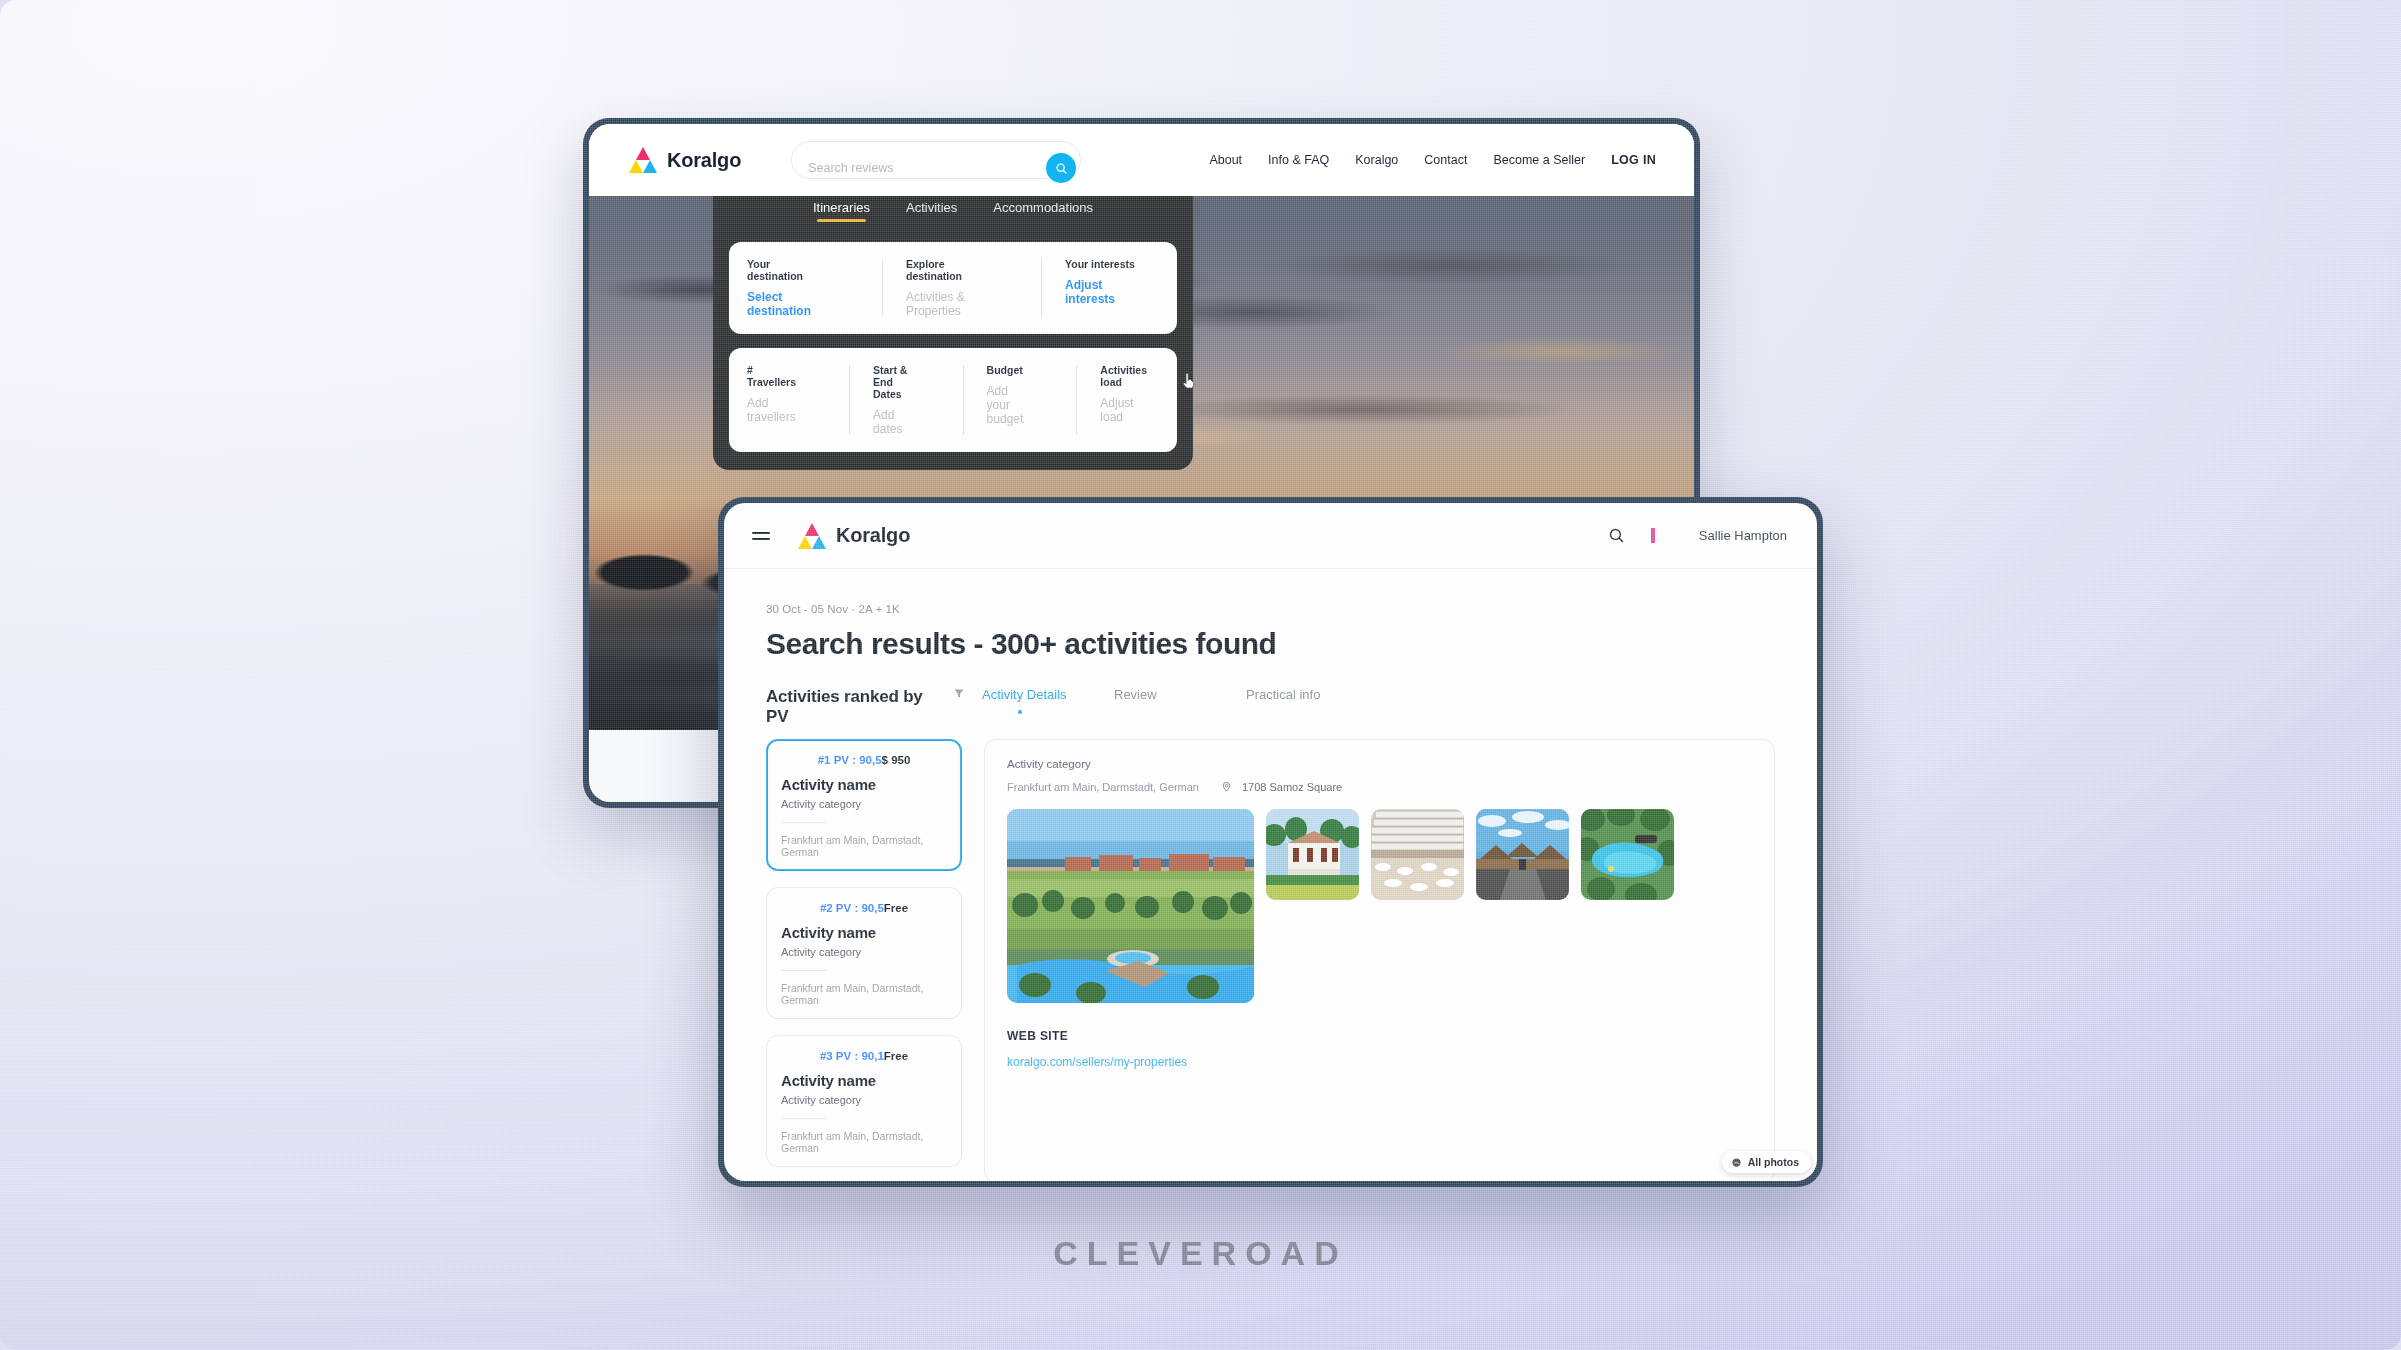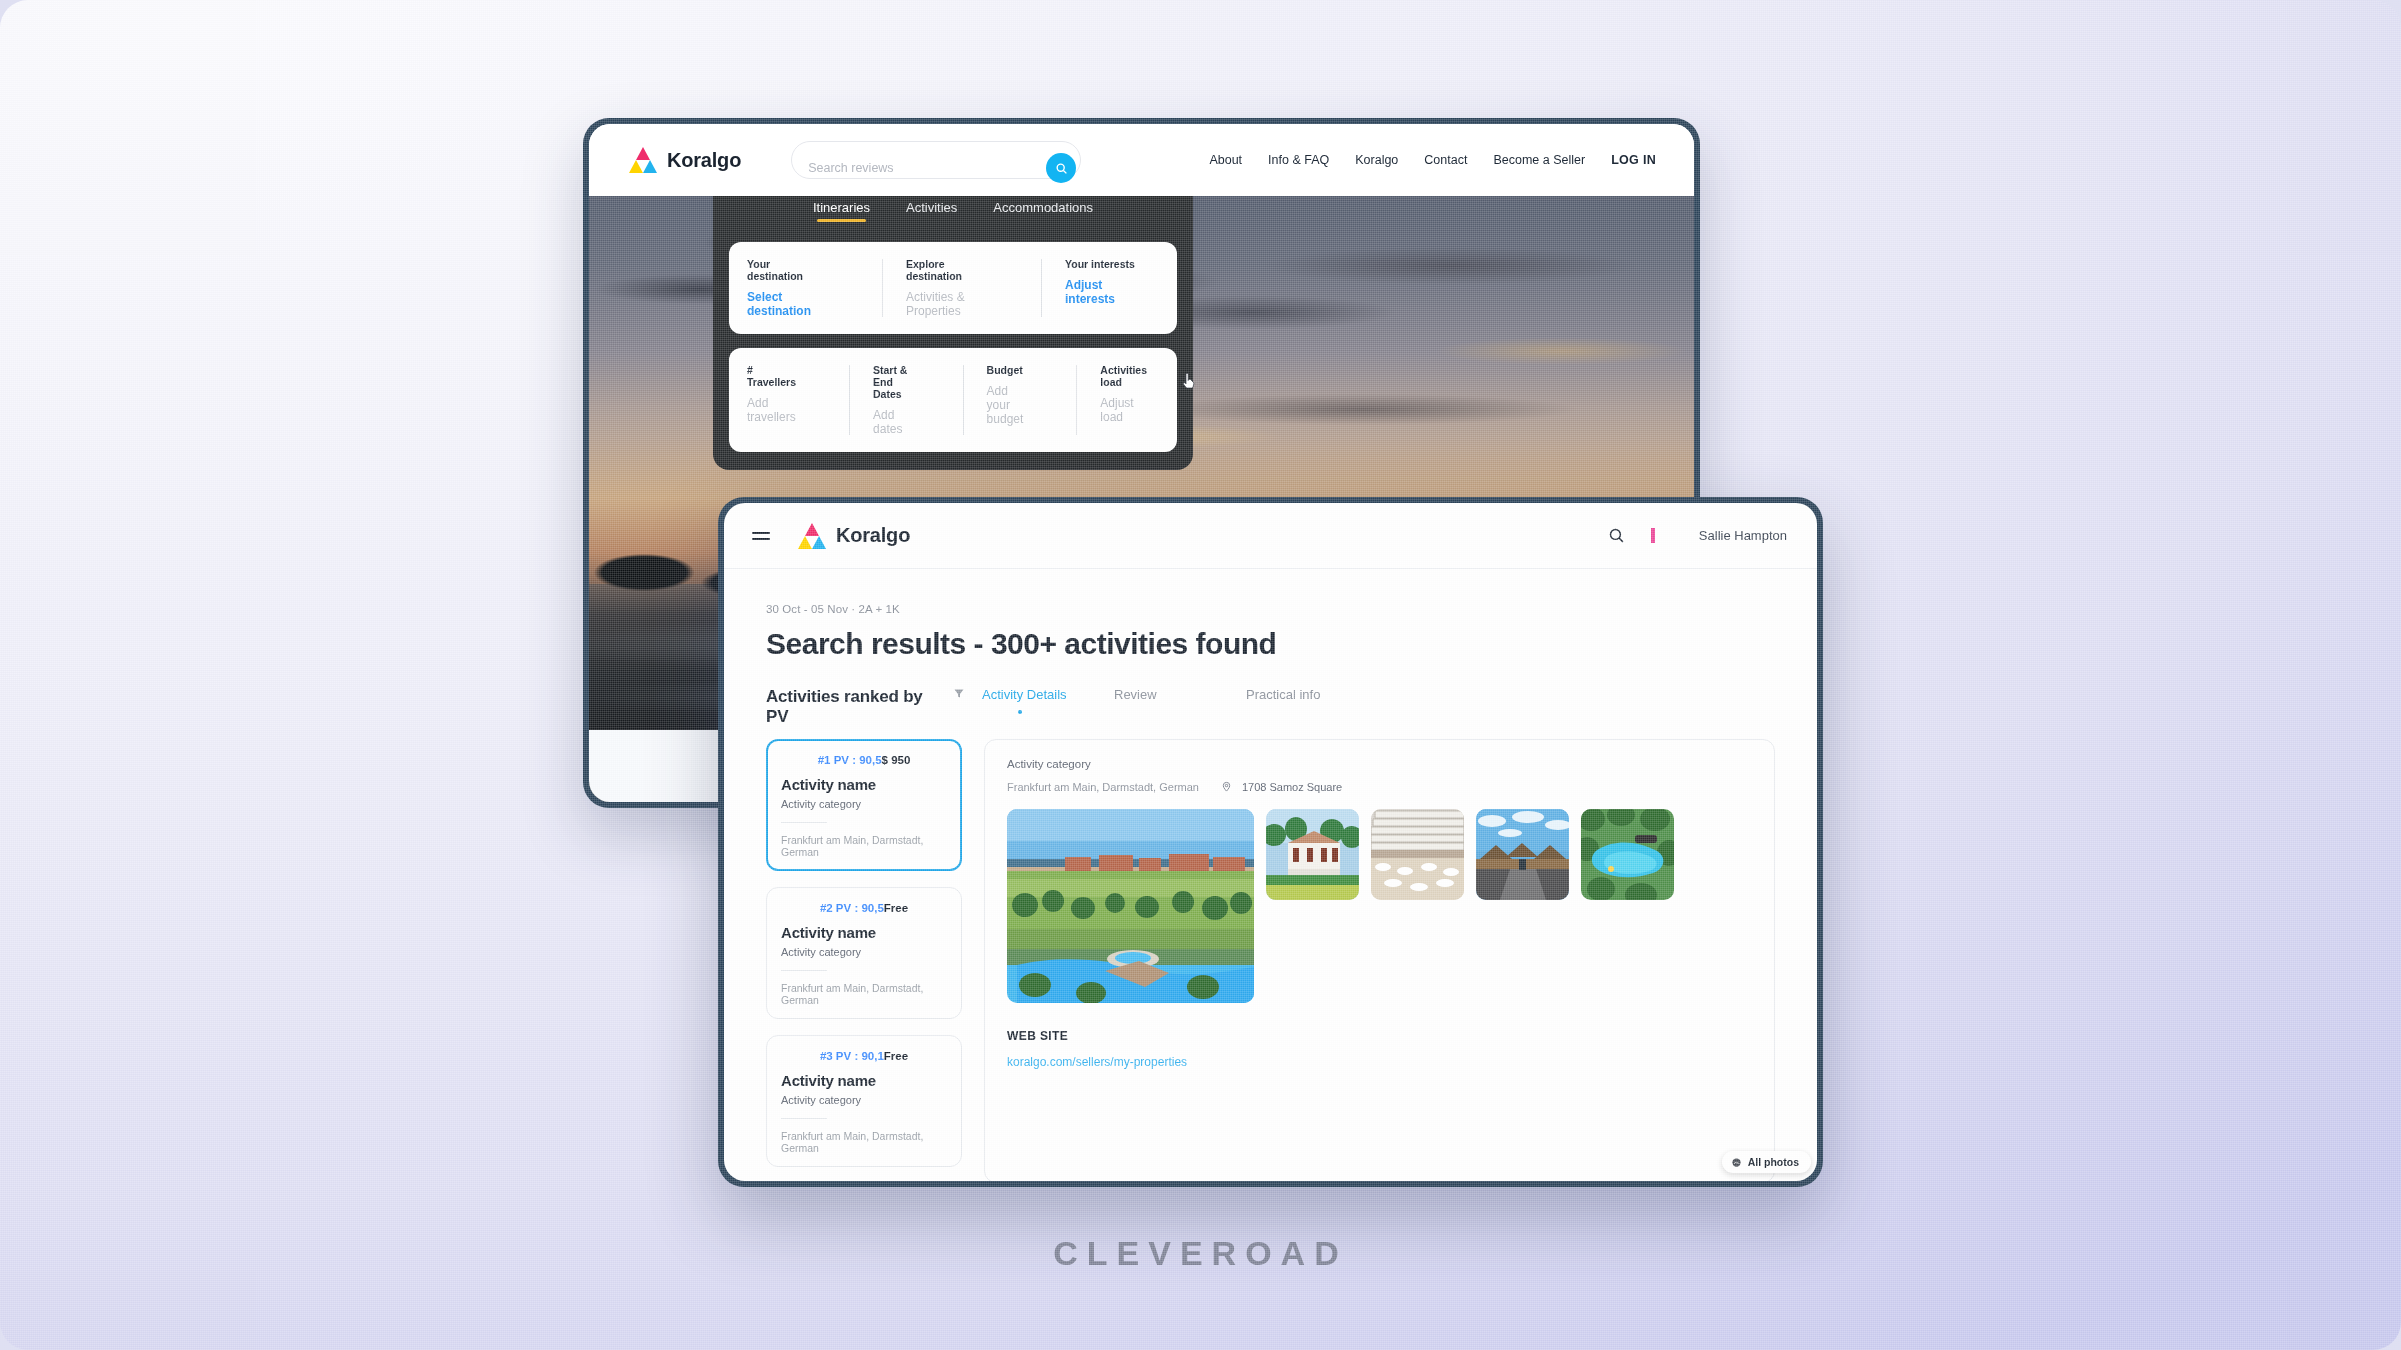--- a/index.html
+++ b/index.html
@@ -12,21 +12,21 @@
 
   body {
     font-family: "Liberation Sans", sans-serif;
     background: #dfe0f2;
   }
 
   
   #canvas {
     position: absolute;
     inset: 0;
-    border-radius: 28px;
+    border-radius: 16px;
     background:
       radial-gradient(130% 120% at 8% 2%, #fbfbfe 0%, #f4f4fb 22%, #ececf8 45%, #dedef3 72%, #c8c9ee 100%);
     overflow: hidden;
   }
 
   
   #canvas::after {
     content: "";
     position: absolute;
     inset: 0;

